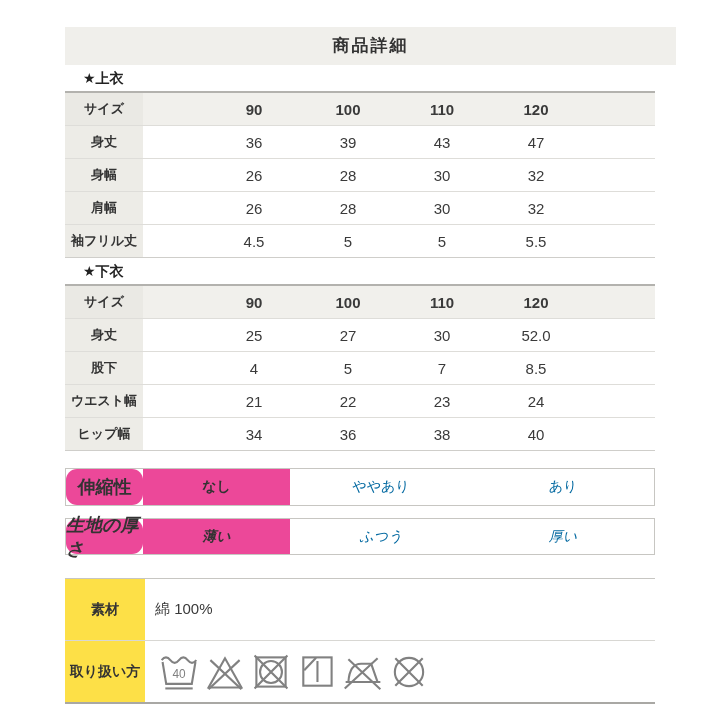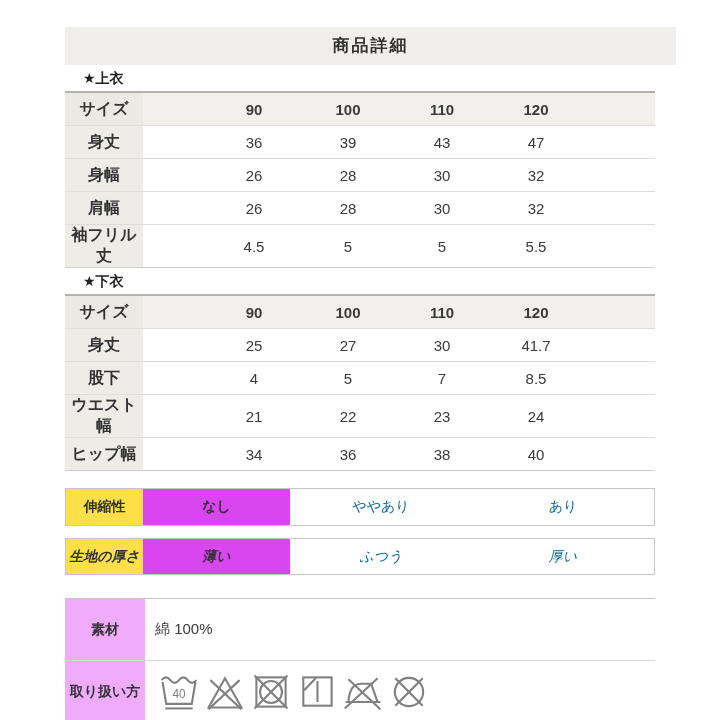--- a/index.html
+++ b/index.html
@@ -28,53 +28,53 @@
   table.size{
     width:590px;border-collapse:collapse;table-layout:fixed;
     border-top:2px solid #b3b2ae;border-bottom:1px solid #cfceca;
   }
   table.size td{
     height:32px;text-align:center;font-size:15px;color:#3a3a3a;
     border-top:1px solid #deddd9;padding:0;
   }
   table.size tr:first-child td{border-top:none;}
   table.size td.lbl{
-    background:#edece7;font-weight:bold;font-size:16px;color:#333;
+    background:#edece7;font-weight:bold;font-size:13px;color:#333;
   }
   table.size tr.head td{background:#f1f0ec;font-weight:bold;}
   table.size tr.head td.lbl{background:#eae9e4;}
 
   
   .attr{
     box-sizing:border-box;width:590px;height:38px;
     border:1px solid #c7c6c2;display:flex;align-items:stretch;
     margin-top:17px;background:#fff;
   }
   .attr .albl{
-    flex:0 0 77px;background:#fde047;font-weight:bold;font-size:14px;color:#333;
-    display:flex;align-items:center;justify-content:center;
+    flex:0 0 77px;background:#ec4899;font-weight:bold;font-size:18px;color:#333;
+    display:flex;align-items:center;justify-content:center;border-radius:11px;
   }
   .attr .opt{
     flex:1;display:flex;align-items:center;justify-content:center;
     font-size:14px;color:#0369a1;
   }
   .attr .opt.sel{
-    flex:0 0 147px;background:#d946ef;color:#333;font-weight:bold;
+    flex:0 0 147px;background:#ec4899;color:#333;font-weight:bold;
   }
   .attr.second{margin-top:12px;height:37px;font-style:italic;}
 
   
   .mat{
     width:590px;margin-top:23px;
     border-top:1px solid #c7c6c2;border-bottom:2px solid #a9a8a4;
   }
   .mrow{display:flex;min-height:61px;}
   .mrow + .mrow{border-top:1px solid #d8d7d3;}
   .mrow .mlbl{
-    flex:0 0 80px;background:#f0abfc;font-weight:bold;font-size:14px;color:#333;
+    flex:0 0 80px;background:#fde047;font-weight:bold;font-size:14px;color:#333;
     display:flex;align-items:center;justify-content:center;
   }
   .mrow .mval{
     display:flex;align-items:center;padding-left:10px;font-size:15px;color:#3a3a3a;
   }
   .icons{display:flex;align-items:center;gap:4px;padding-left:13px;}
   svg.care{width:42px;height:42px;display:block;}
   svg.care *{stroke:#818181;stroke-width:2.3;fill:none;stroke-linecap:butt;stroke-linejoin:miter;}
   svg.care text{stroke:none;fill:#818181;font-family:"Liberation Sans","DejaVu Sans",sans-serif;}
 </style>
@@ -167,21 +167,21 @@
       <td>110</td>
       <td>120</td>
       <td></td>
     </tr>
     <tr>
       <td class="lbl">身丈</td>
       <td></td>
       <td>25</td>
       <td>27</td>
       <td>30</td>
-      <td>41.7</td>
+      <td>52.0</td>
       <td></td>
     </tr>
     <tr>
       <td class="lbl">股下</td>
       <td></td>
       <td>4</td>
       <td>5</td>
       <td>7</td>
       <td>8.5</td>
       <td></td>

